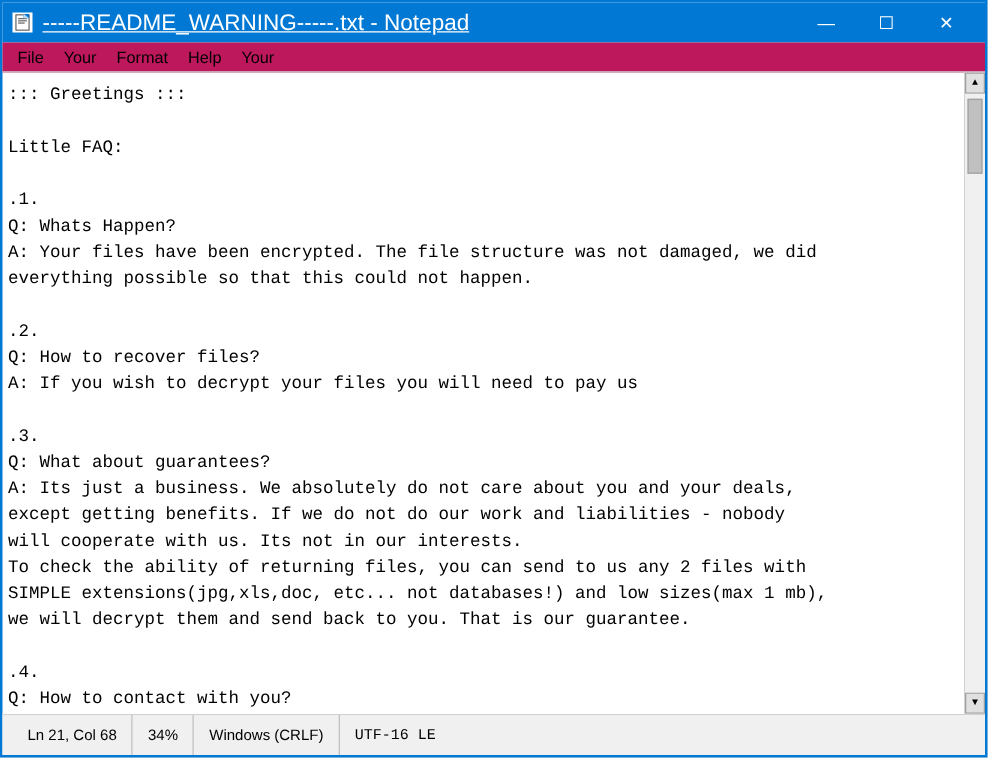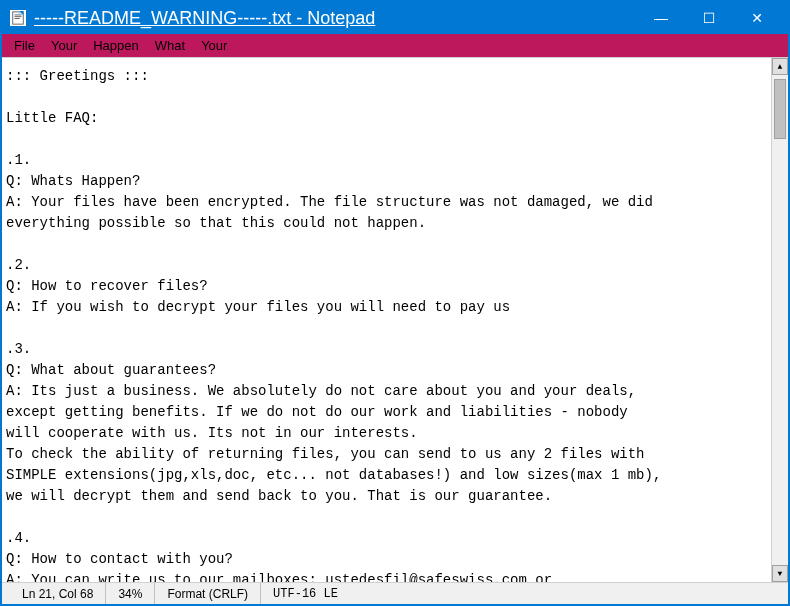--- a/index.html
+++ b/index.html
@@ -156,21 +156,21 @@
       left: 2px;
       right: 2px;
       height: 60px;
       background: #c0c0c0;
       border: 1px solid #a0a0a0;
     }
 
     .status-bar {
       background: #f0f0f0;
       border-top: 1px solid #d0d0d0;
-      height: 22px;
+      height: 33px;
       display: flex;
       align-items: center;
       padding: 0 8px;
       gap: 0;
       flex-shrink: 0;
       font-family: 'Segoe UI', Arial, sans-serif;
       font-size: 12px;
       color: #000;
     }
 
@@ -209,22 +209,22 @@
     <div class="title-controls">
       <button class="title-btn">—</button>
       <button class="title-btn">☐</button>
       <button class="title-btn close">✕</button>
     </div>
   </div>
 
   <div class="menu-bar">
     <div class="menu-item">File</div>
     <div class="menu-item">Your</div>
-    <div class="menu-item">Happen</div>
-    <div class="menu-item">What</div>
+    <div class="menu-item">Format</div>
+    <div class="menu-item">Help</div>
     <div class="menu-item">Your</div>
   </div>
 
   <div class="content-area">
     <div class="editor">::: Greetings :::
 
 Little FAQ:
 
 .1.
 Q: Whats Happen?
@@ -253,17 +253,17 @@
       <div class="scrollbar-track">
         <div class="scrollbar-thumb"></div>
       </div>
       <div class="scrollbar-btn">▼</div>
     </div>
   </div>
 
   <div class="status-bar">
     <div class="status-section">Ln 21, Col 68</div>
     <div class="status-section">34%</div>
-    <div class="status-section">Format (CRLF)</div>
+    <div class="status-section">Windows (CRLF)</div>
     <div class="status-section">UTF-16 LE</div>
   </div>
 
 </div>
 
 </body></html>

